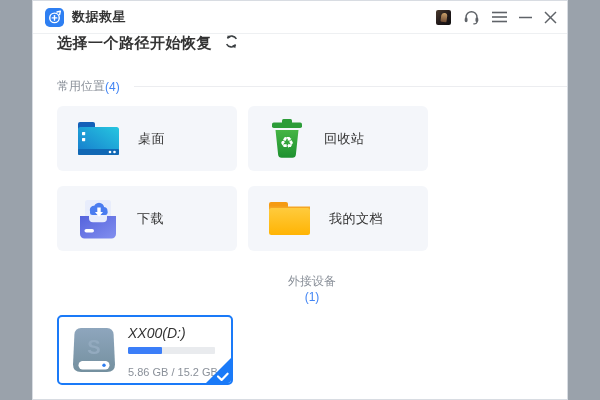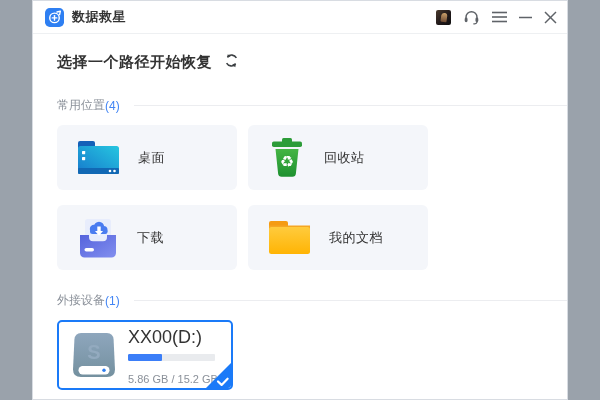--- a/index.html
+++ b/index.html
@@ -23,42 +23,42 @@
     position:relative; overflow:hidden;
   }
   .avatar::after {
     content:""; position:absolute; left:5px; top:3px; width:6px; height:9px;
     background:linear-gradient(180deg,#caa06a,#6d4a33); border-radius:3px 3px 1px 1px;
     transform:rotate(8deg);
   }
   .tb-btn { display:flex; align-items:center; justify-content:center; cursor:default; }
   
   .content { padding:0 0 0 24px; }
-  .heading-row { display:flex; align-items:center; margin-top:19px; }
+  .heading-row { display:flex; align-items:center; }
   .heading { font-size:15px; font-weight:700; color:#333; letter-spacing:.5px; }
   .refresh { margin-left:12px; }
   .section-row { display:flex; align-items:center; margin-top:25px; }
   .section-label { font-size:12px; color:#8a9099; white-space:nowrap; }
   .section-count { font-size:12px; color:#4285f4; }
   .section-line { flex:1; height:1px; background:#ecedf0; margin-left:14px; }
   .card-grid { display:flex; flex-wrap:wrap; gap:15px 11px; margin-top:11px; padding-right:20px; }
   .loc-card {
     width:180px; height:65px; background:#f4f6fa; border-radius:6px;
     display:flex; align-items:center; padding-left:19px; cursor:pointer;
   }
   .loc-icon { flex:0 0 auto; display:flex; }
   .loc-label { font-size:13px; color:#333; margin-left:17px; letter-spacing:.5px; }
   
   .device-card {
     position:relative; width:176px; height:70px; margin-top:11px;
     background:#fff; border:2px solid #1a7af8; border-radius:5px;
     display:flex; align-items:center; padding-left:10px; overflow:hidden; cursor:pointer;
   }
   .drive-info { margin-left:9px; padding-top:2px; }
-  .drive-name { font-size:18px; color:#333; }
+  .drive-name { font-size:14px; color:#333;font-style:italic; }
   .progress-track { width:87px; height:7px; background:#e9ebee; border-radius:1px; margin-top:6px; overflow:hidden; }
   .progress-fill { height:100%; background:#3b7ef8; border-radius:1px; }
   .drive-size { font-size:11px; color:#8a9099; margin-top:12px; white-space:nowrap; }
   .check-corner { position:absolute; right:-1px; bottom:-1px; width:27px; height:27px; }
 </style>
 </head>
 <body>
 
 <div class="window">
 
@@ -200,21 +200,21 @@
             </defs>
             <rect x="2" y="2" width="19" height="9" rx="2" fill="#f59b13"></rect>
             <rect x="2" y="6.5" width="41" height="4.5" fill="#f5a623"></rect>
             <rect x="2" y="8" width="41" height="27" rx="2.5" fill="url(#gYellow)"></rect>
           </svg>
         </span>
         <span class="loc-label">我的文档</span>
       </div>
     </div>
 
-    <div class="section-row" style="margin-top:22px;">
+    <div class="section-row" style="margin-top:22px;flex-direction:column;">
       <span class="section-label">外接设备</span>
         <span class="section-count">(1)</span>
       <span class="section-line"></span>
     </div>
 
     <div class="device-card">
       <span class="loc-icon">
         <svg width="50" height="50" viewBox="0 0 50 50">
           <defs>
             <linearGradient id="gSlate" x1="0" y1="0" x2="0" y2="1">

